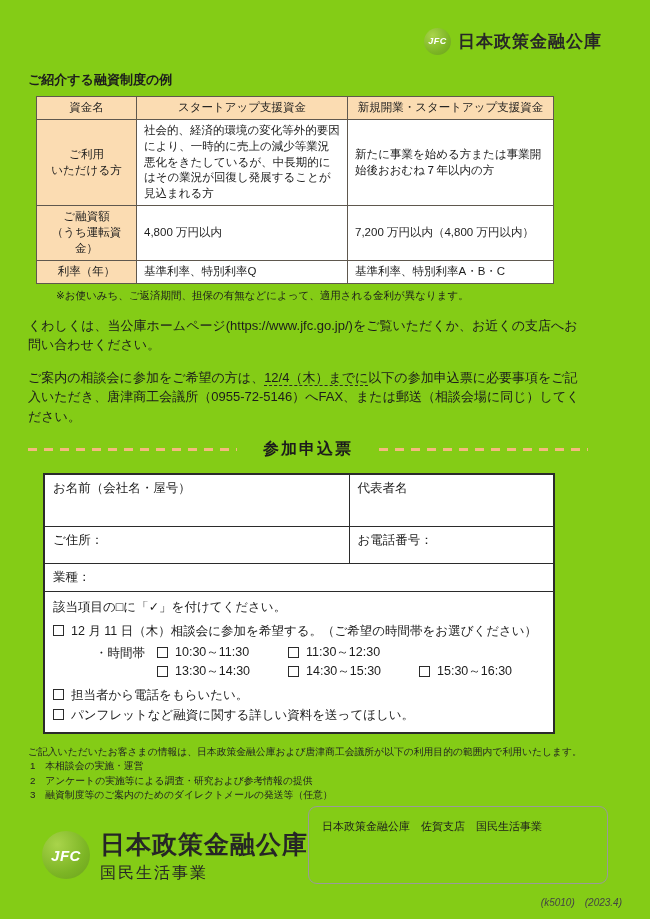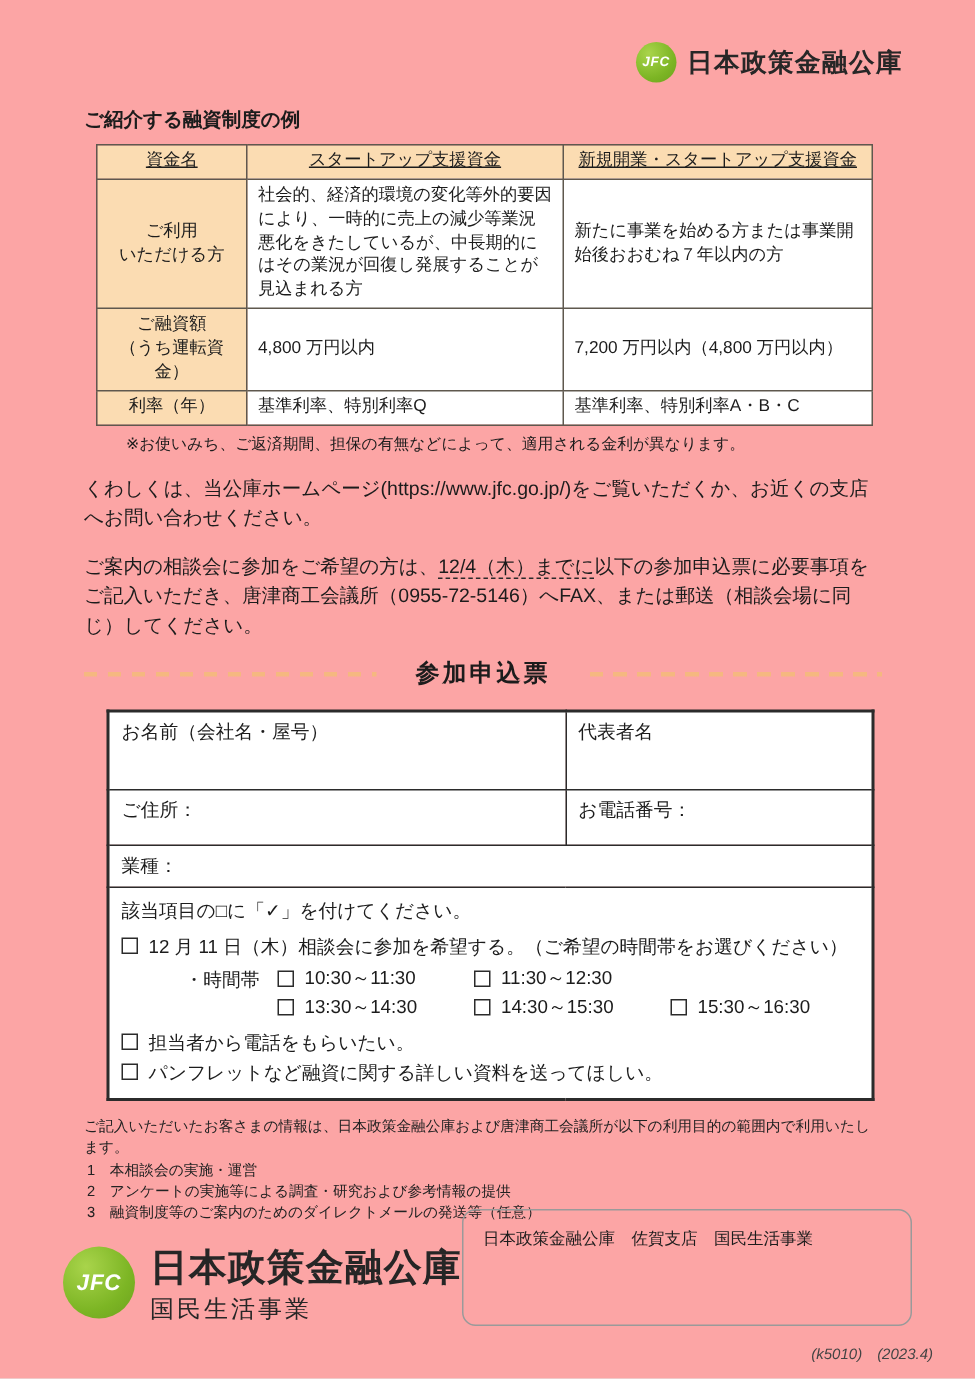--- a/index.html
+++ b/index.html
@@ -1,21 +1,21 @@
 <!DOCTYPE html>
 <html><head>
 <meta charset="utf-8">
 <style>
   * { margin:0; padding:0; box-sizing:border-box; }
   html,body { background:#e8e8e8; }
   body { font-family:"Liberation Sans","DejaVu Sans",sans-serif; }
   .page {
     position:relative; width:650px; height:919px; margin:0 auto;
-    background:#fca5a5; color:#1c1c1c; overflow:hidden;
-    padding:20px 62px 0 56px;
+    background:#84cc16; color:#1c1c1c; overflow:hidden;
+    padding:20px 62px 0 28px;
   }
 
   
   .top-logo-row { display:flex; justify-content:flex-end; align-items:center; height:42px; margin-right:-14px; }
   .jfc-circle {
     display:inline-flex; align-items:center; justify-content:center;
     border-radius:50%;
     background:radial-gradient(circle at 32% 28%, #a9d44b 0%, #7cb524 62%, #6ca11e 100%);
     color:#fff; font-weight:bold; font-style:italic; letter-spacing:.5px;
   }
@@ -28,21 +28,21 @@
 
   
   table.loan-table {
     border-collapse:collapse; margin-top:7px; margin-left:8px;
     width:517px; table-layout:fixed; font-size:11.5px; line-height:1.38;
   }
   table.loan-table td, table.loan-table th {
     border:1.6px solid #5f584e; padding:3px 7px; vertical-align:middle;
     font-weight:normal;
   }
-  table.loan-table th { background:#fbdcb2; text-align:center;text-decoration:underline; }
+  table.loan-table th { background:#fbdcb2; text-align:center; }
   table.loan-table td.lbl { background:#fbdcb2; text-align:center; white-space:pre-line; }
   table.loan-table td.val { background:#fff; text-align:left; white-space:pre-line;margin-top:12px; }
   .col-lbl { width:100px; } .col-a { width:211px; } .col-b { width:206px; }
 
   .rate-note { font-size:10.5px; margin:5px 0 0 28px; color:#1c1c1c; }
 
   
   .para { font-size:13px; line-height:1.5; margin-top:13px; }
   .deadline { border-bottom:1.5px dashed #2a2a2a; padding-bottom:0px; }
 

